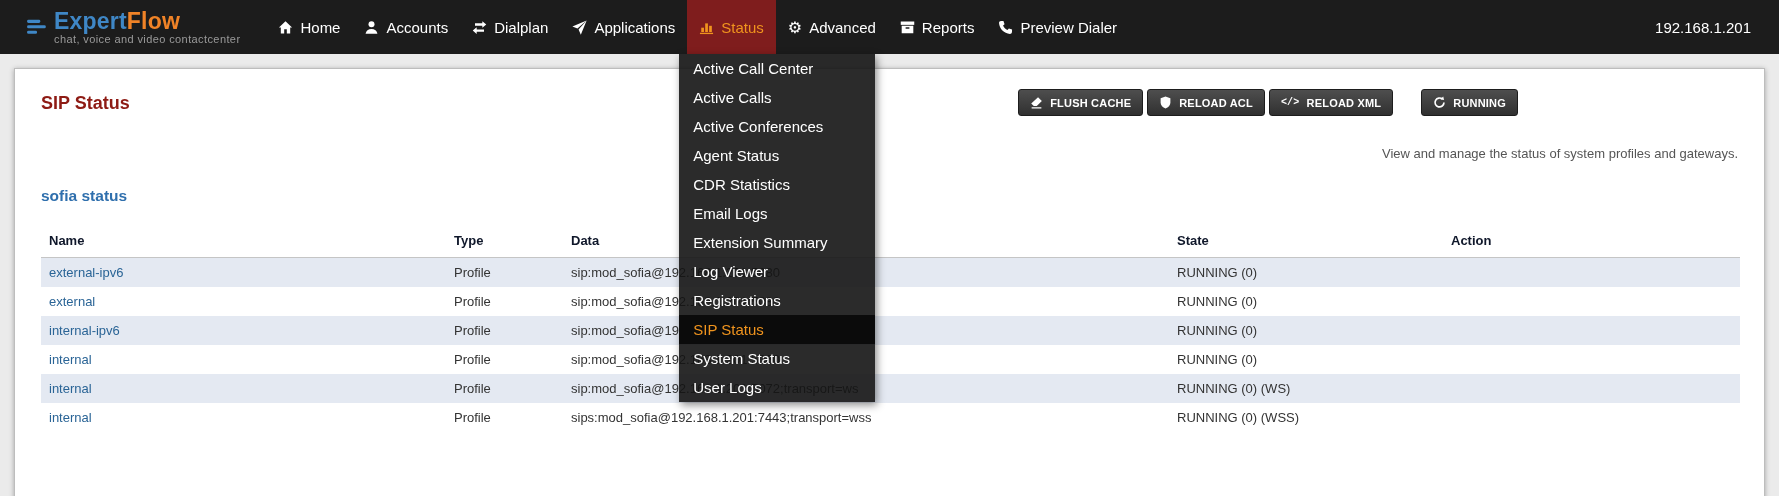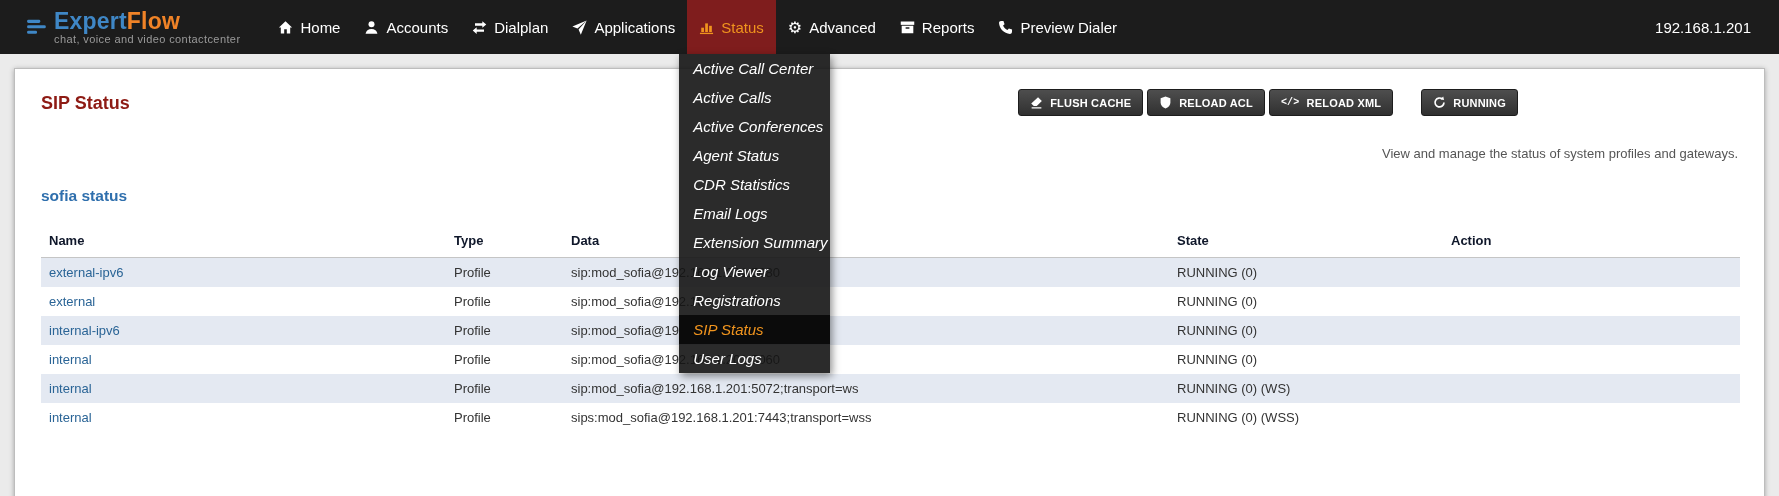--- a/index.html
+++ b/index.html
@@ -29,25 +29,24 @@
   }
   .nav-item.active { background:#7f1d1d; color:#f0941e; }
   .nav-icon { display:flex; align-items:center; }
   .nav-icon svg { width:15px; height:15px; fill:currentColor; display:block; }
   .glyph-icon { font-size:16px; line-height:15px; }
 
   .nav-ip { margin-left:auto; margin-right:28px; color:#ffffff; font-size:15px; }
 
   
   .dropdown {
-    position:absolute; top:100%; left:-8px; width:151px;
+    position:absolute; top:100%; left:-8px; width:196px;
     background:rgba(20,20,20,0.9);
     box-shadow:2px 3px 8px rgba(0,0,0,0.45);
     cursor:default;
-    font-style:italic;
   }
   .dropdown-item {
     padding:5px 14px; line-height:19px; font-size:15px; color:#ffffff; cursor:pointer; white-space:nowrap;
   }
   .dropdown-item.active { color:#f0941e; background:#0b0b0b; }
 
   
   .card {
     position:relative; margin:14px; height:470px;
     background:#ffffff; border:1px solid #bdbdbd;
@@ -152,20 +151,21 @@
           <div class="dropdown-item">Active Call Center</div>
           <div class="dropdown-item">Active Calls</div>
           <div class="dropdown-item">Active Conferences</div>
           <div class="dropdown-item">Agent Status</div>
           <div class="dropdown-item">CDR Statistics</div>
           <div class="dropdown-item">Email Logs</div>
           <div class="dropdown-item">Extension Summary</div>
           <div class="dropdown-item">Log Viewer</div>
           <div class="dropdown-item">Registrations</div>
           <div class="dropdown-item active">SIP Status</div>
+          <div class="dropdown-item">System Status</div>
           <div class="dropdown-item">User Logs</div>
         </div>
       </div>
       <div class="nav-item">
         <span class="nav-icon">
           <span class="glyph-icon">⚙</span>
         </span>
         <span>Advanced</span>
       </div>
       <div class="nav-item">

